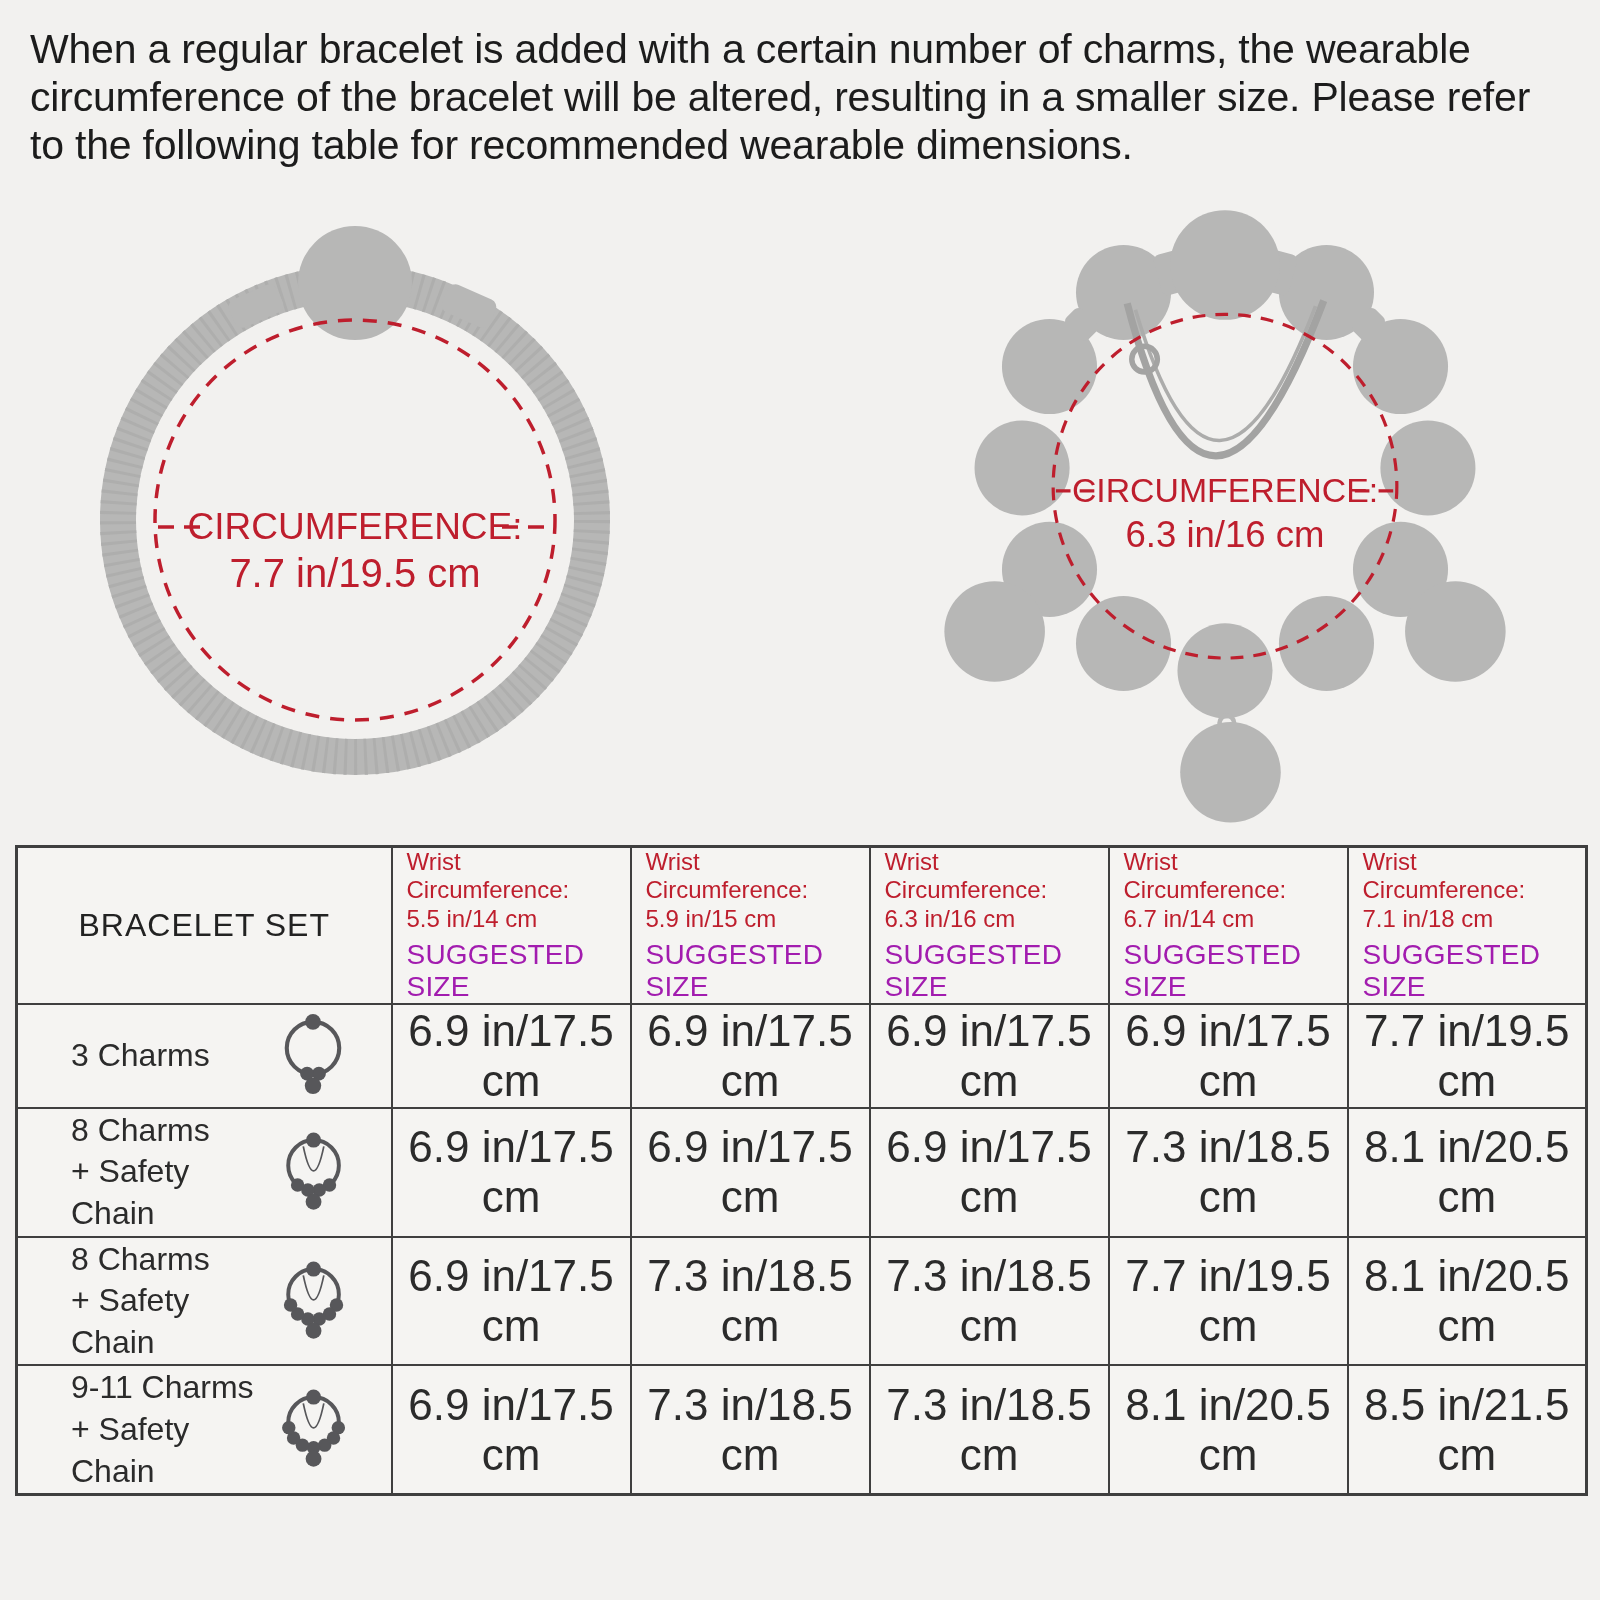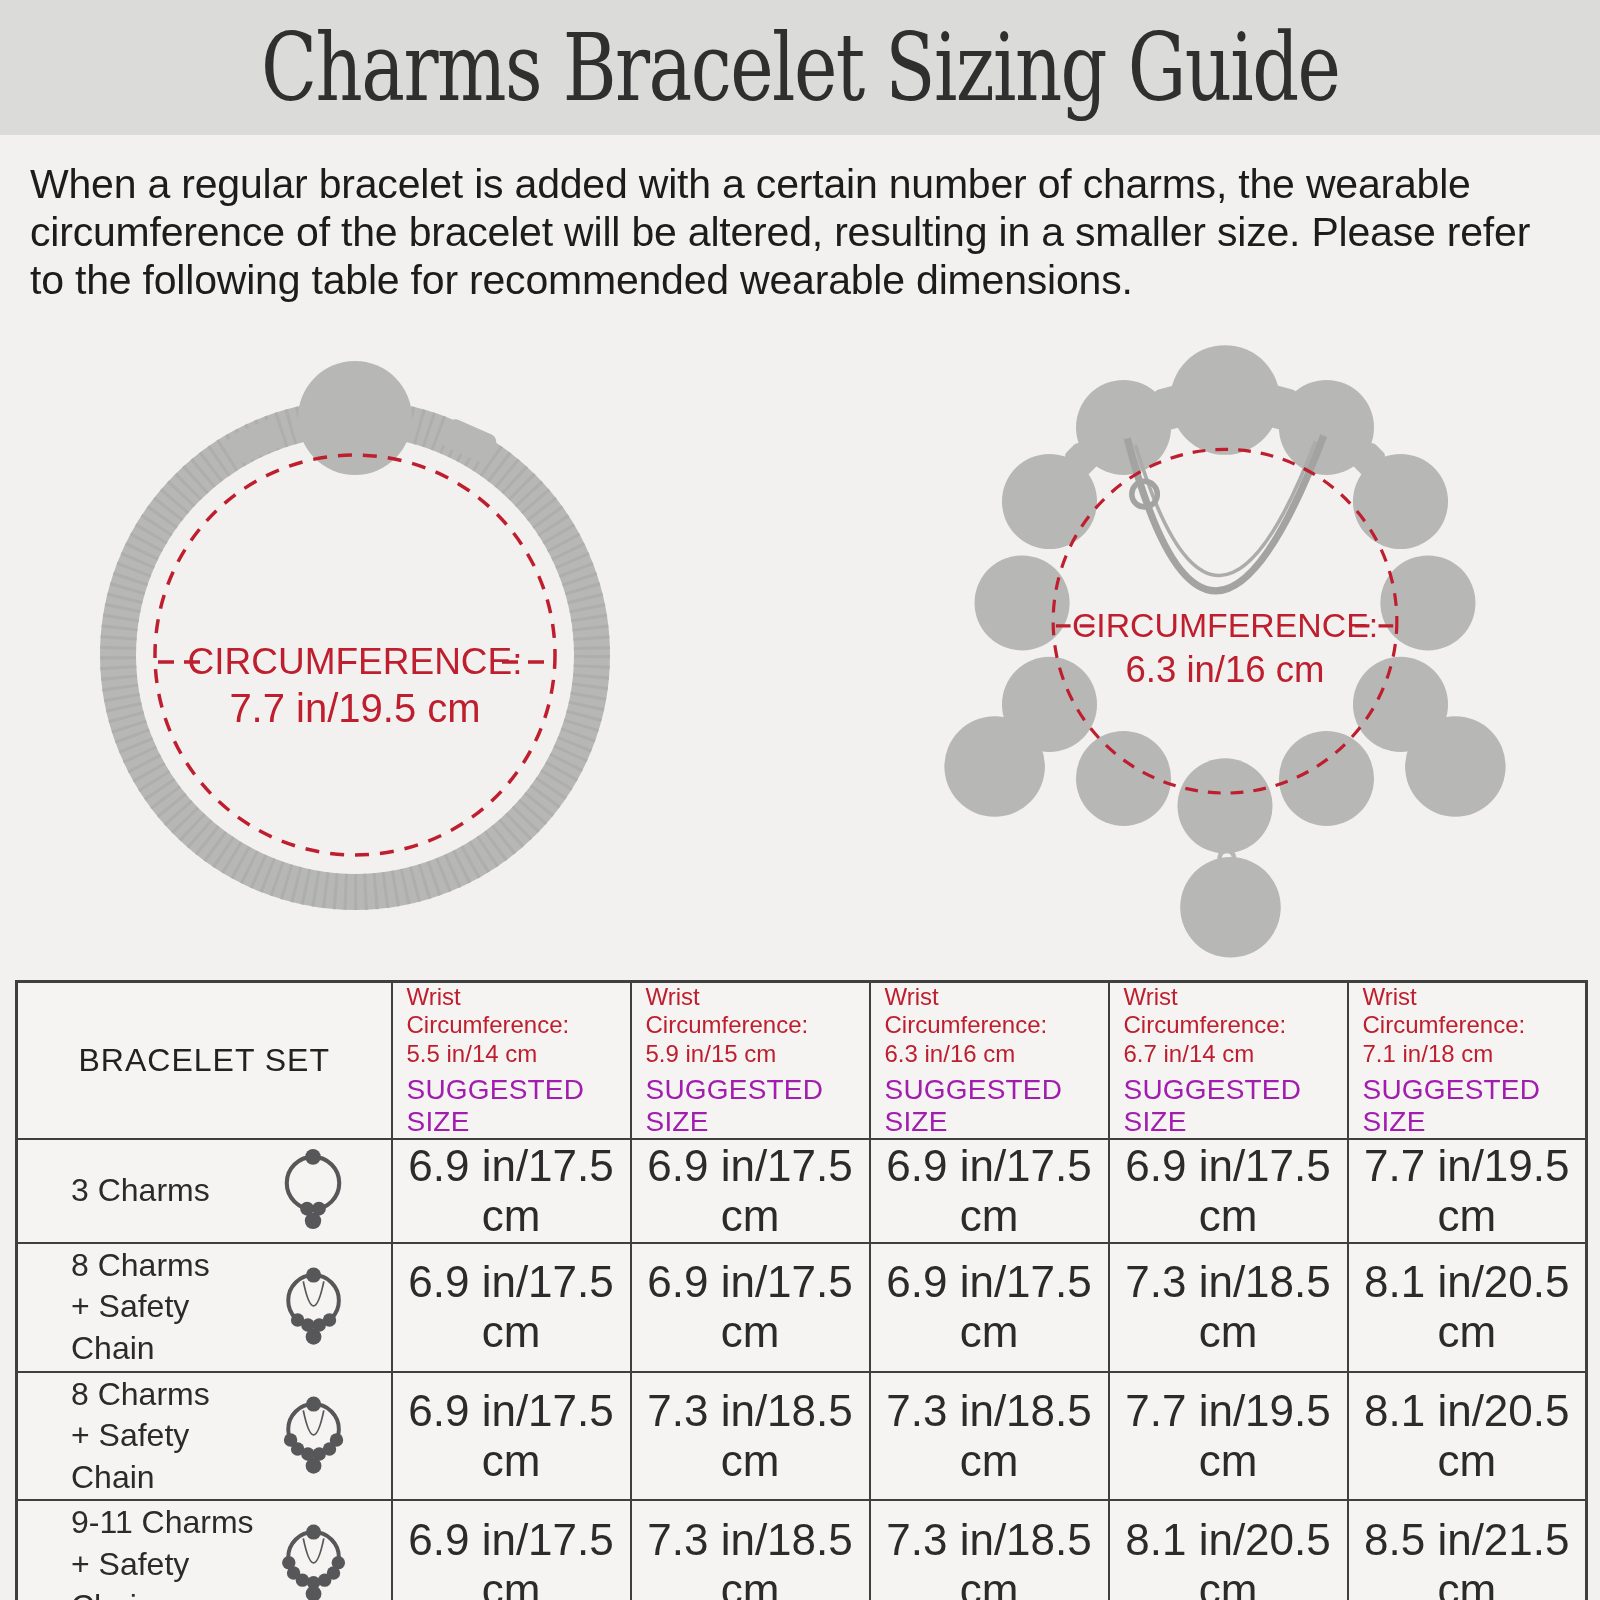--- a/index.html
+++ b/index.html
@@ -58,23 +58,20 @@
   }
   .set-label{font-size:32px;line-height:1.3;color:#2b2b2b;}
   td.val-cell{font-size:44px;color:#2b2b2b;text-align:center;vertical-align:middle;}
   .row-icon{display:block;}
 </style>
 </head>
 <body>
 
 <div class="page">
 
-  <header class="title-band">
-    <h1>Charms Bracelet Sizing Guide</h1>
-  </header>
 
   <p class="intro">When a regular bracelet is added with a certain number of charms, the wearable circumference of the bracelet will be altered, resulting in a smaller size. Please refer to the following table for recommended wearable dimensions.</p>
 
   <div class="diagrams">
 
     <svg class="diagram-left" viewBox="0 0 585 620" width="585" height="620">
       <circle cx="285" cy="325" r="237" fill="none" stroke="#b7b7b6" stroke-width="36"></circle>
       <circle cx="285" cy="325" r="237" fill="none" stroke="#aeaead" stroke-width="36" stroke-dasharray="3 7"></circle>
       <rect x="160" y="96" width="52" height="30" rx="8" fill="#b7b7b6" transform="rotate(-24 186 111)"></rect>
       <rect x="373" y="96" width="52" height="30" rx="8" fill="#b7b7b6" transform="rotate(24 399 111)"></rect>

